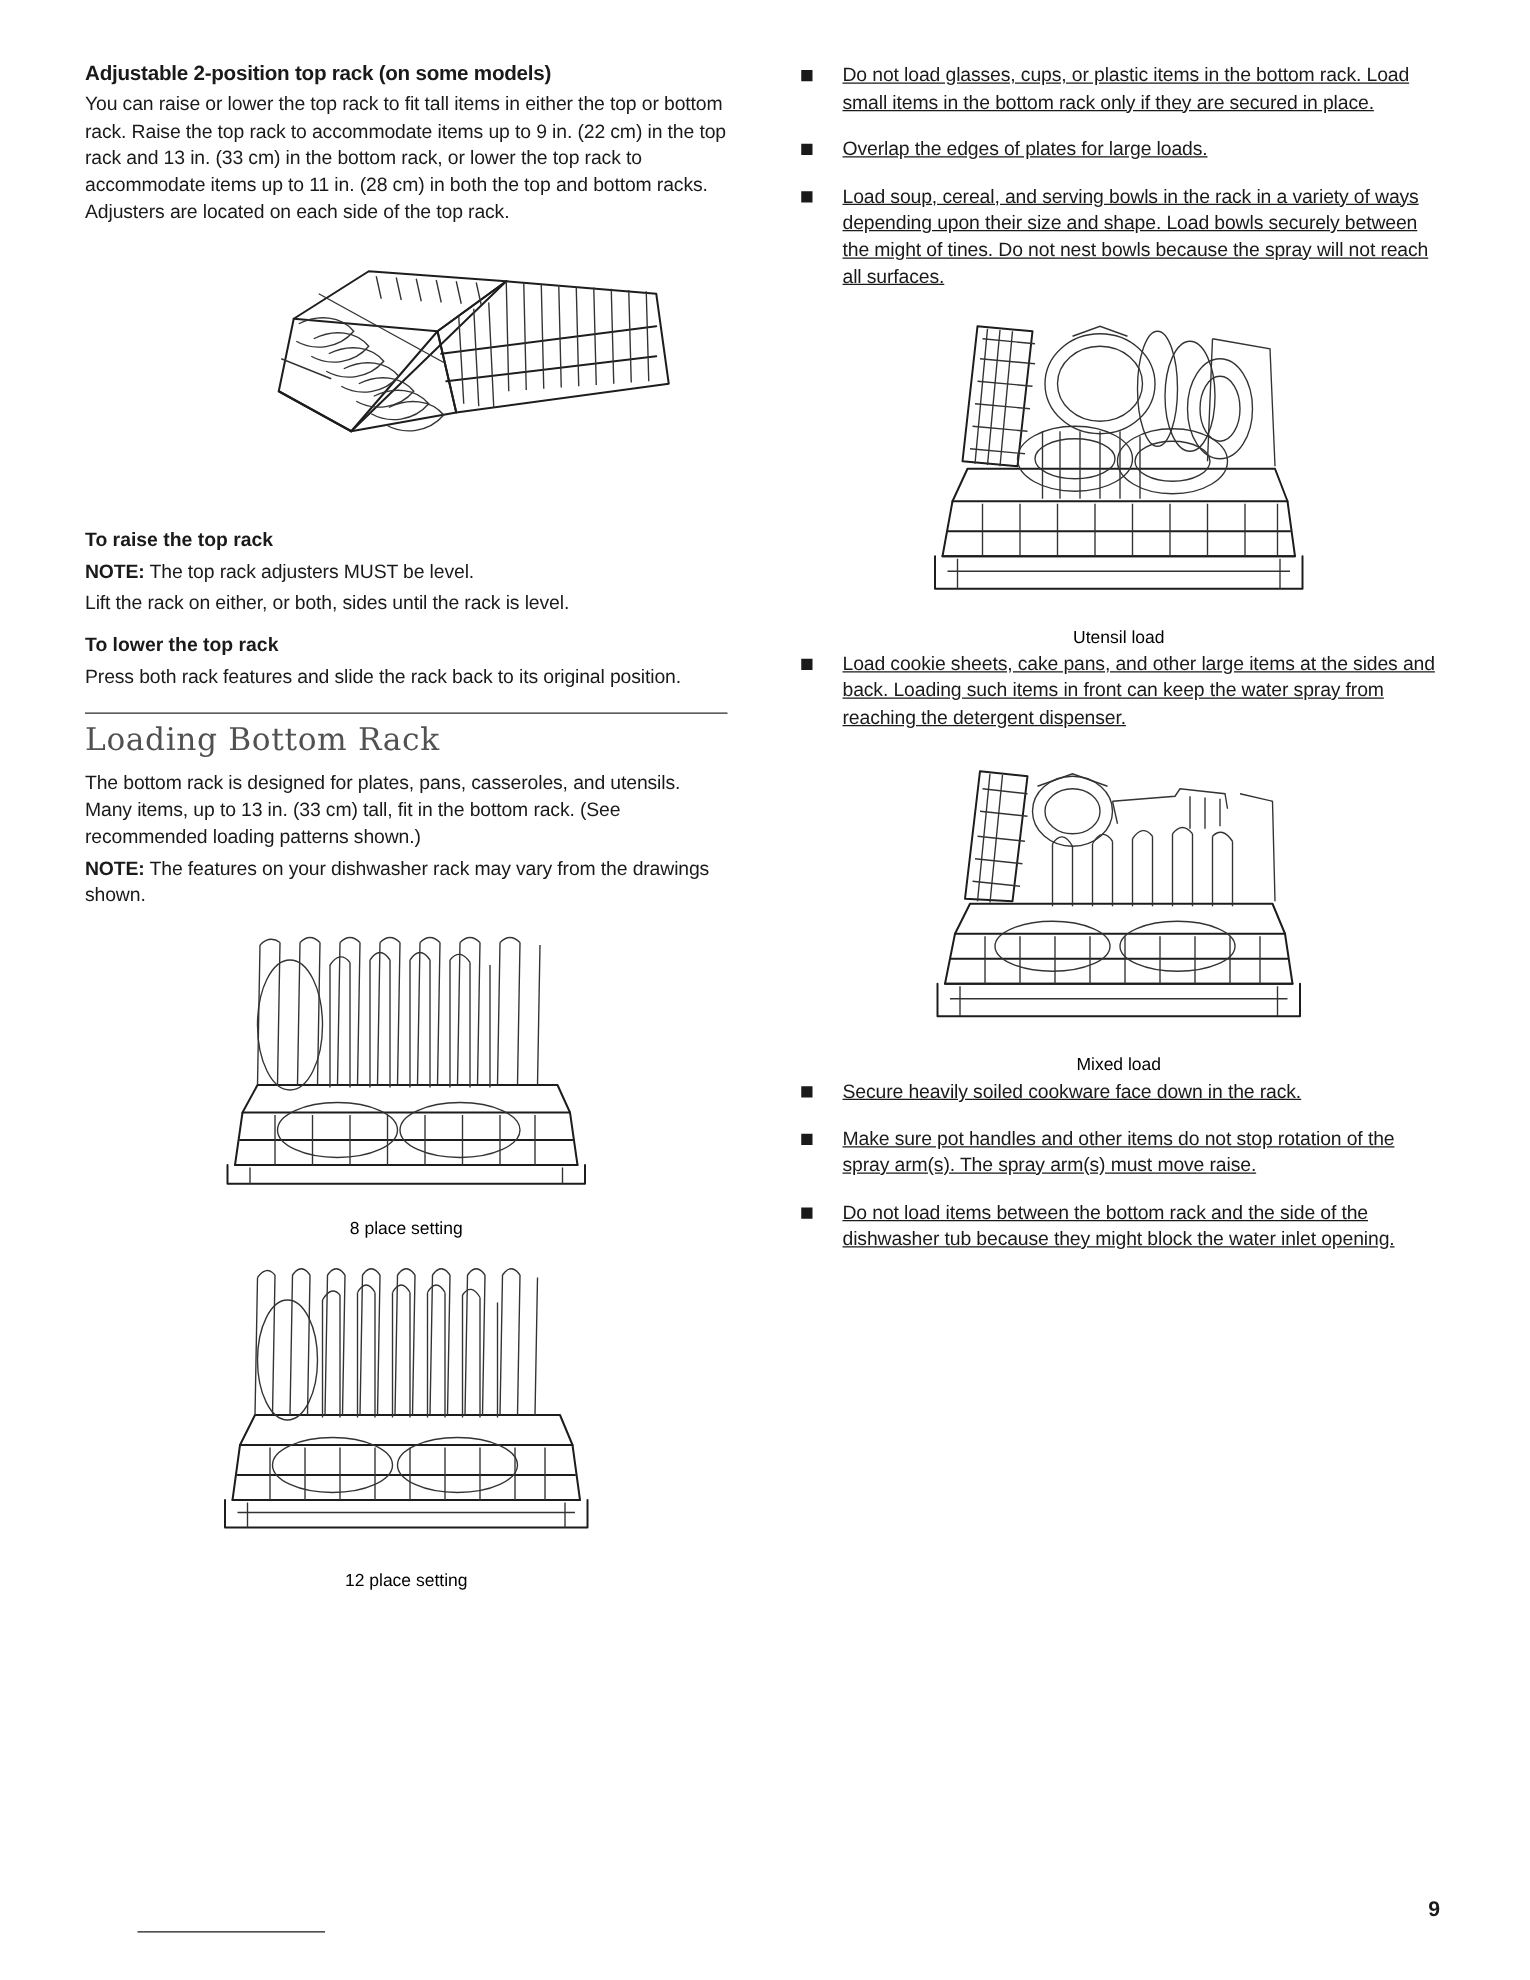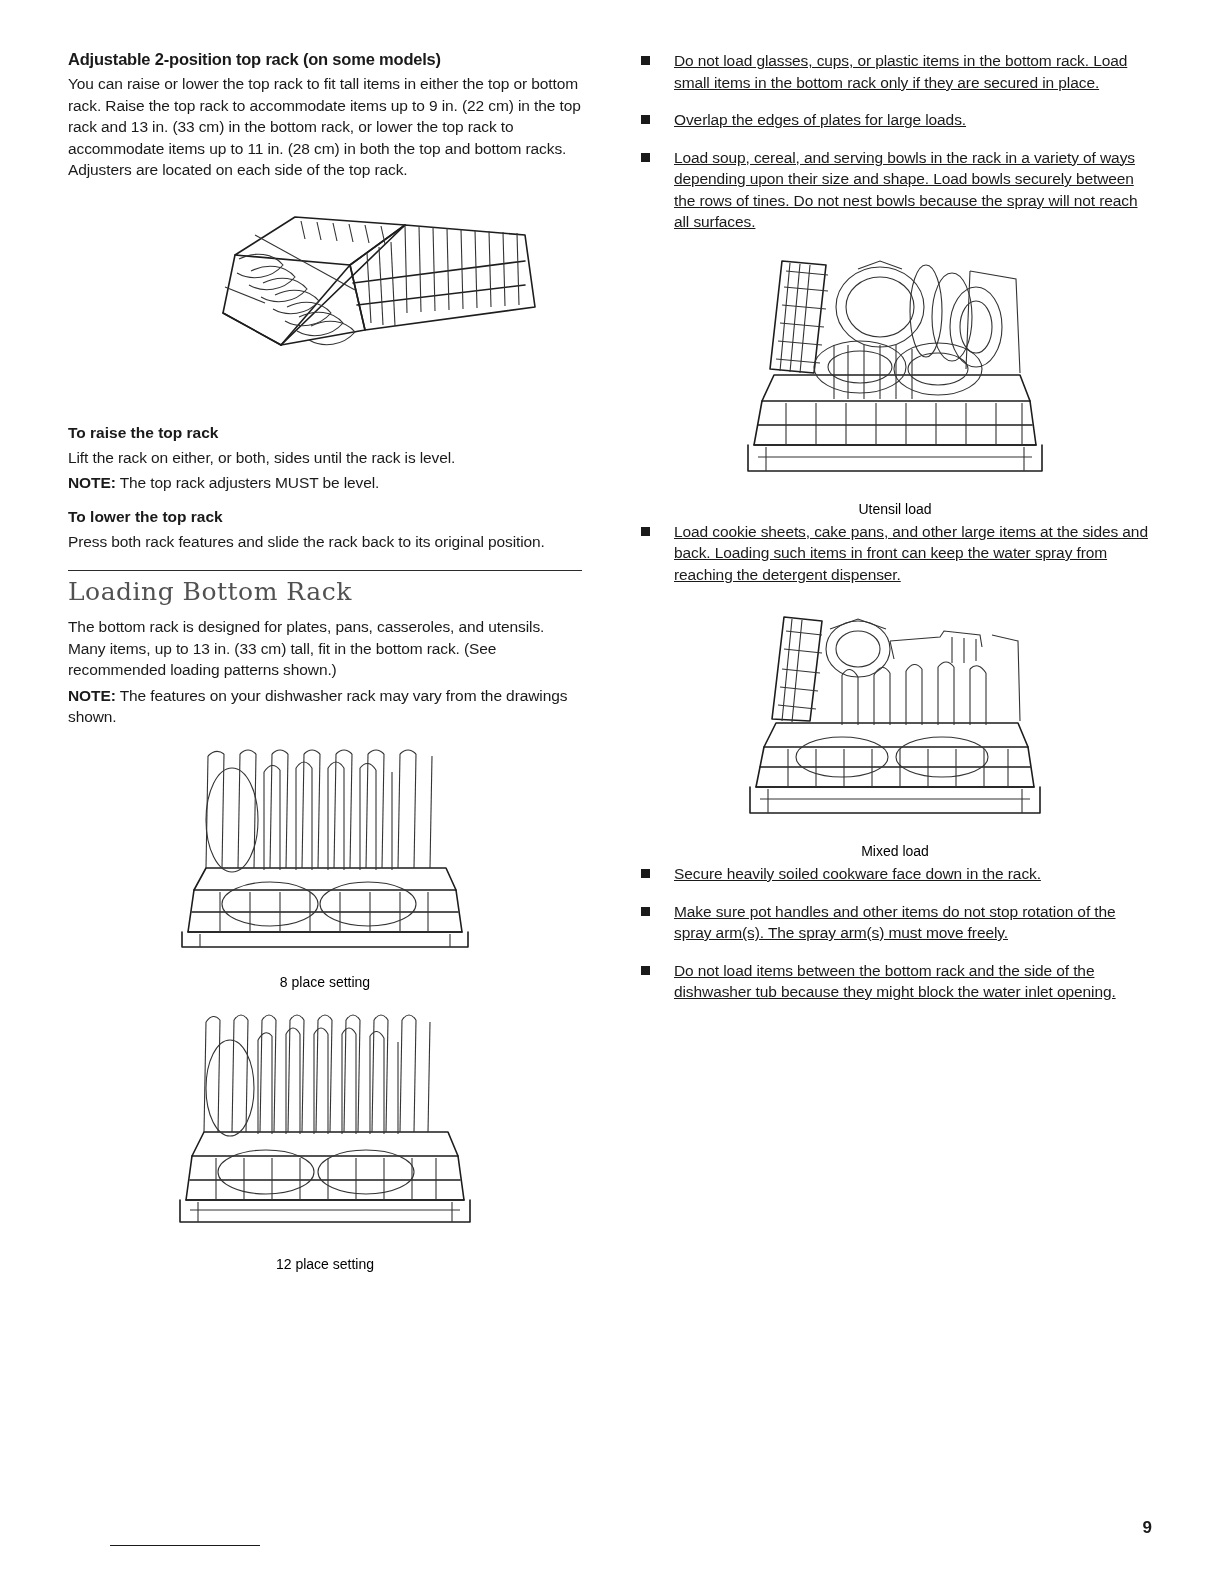--- a/index.html
+++ b/index.html
@@ -162,22 +162,22 @@
             <path d="M244 29 L248 47"></path>
               <path d="M260 30 L264 48"></path>
               <path d="M276 31 L280 49"></path>
             <path d="M150 40 L250 95"></path>
             <path d="M120 92 L160 108"></path>
           </g>
         </svg>
       </div>
 
       <h3 class="sub-head">To raise the top rack</h3>
+      <p class="body"><span class="note-label">NOTE:</span><span> The top rack adjusters MUST be level.</span></p>
       <p class="body">Lift the rack on either, or both, sides until the rack is level.</p>
-      <p class="body"><span class="note-label">NOTE:</span><span> The top rack adjusters MUST be level.</span></p>
 
       <h3 class="sub-head">To lower the top rack</h3>
       <p class="body">Press both rack features and slide the rack back to its original position.</p>
 
       <hr class="rule">
 
       <div class="script-title">Loading Bottom Rack</div>
 
       <p class="body">The bottom rack is designed for plates, pans, casseroles, and utensils. Many items, up to 13 in. (33 cm) tall, fit in the bottom rack. (See recommended loading patterns shown.)</p>
       <p class="body"><span class="note-label">NOTE:</span><span> The features on your dishwasher rack may vary from the drawings shown.</span></p>
@@ -316,21 +316,21 @@
         <div class="caption">12 place setting</div>
       </div>
 
     </div>
 
     <div class="col">
 
       <ul class="bullets">
         <li><span class="sq"></span><span>Do not load glasses, cups, or plastic items in the bottom rack. Load small items in the bottom rack only if they are secured in place.</span></li>
         <li><span class="sq"></span><span>Overlap the edges of plates for large loads.</span></li>
-        <li><span class="sq"></span><span>Load soup, cereal, and serving bowls in the rack in a variety of ways depending upon their size and shape. Load bowls securely between the rows of tines. Do not nest bowls because the spray will not reach all surfaces.</span></li>
+        <li><span class="sq"></span><span>Load soup, cereal, and serving bowls in the rack in a variety of ways depending upon their size and shape. Load bowls securely between the might of tines. Do not nest bowls because the spray will not reach all surfaces.</span></li>
       </ul>
 
       <div class="figure">
         <svg width="330" height="250" viewBox="0 0 330 250">
           <g class="ink">
             <path d="M24 196 L32 152 L300 152 L306 196 Z"></path>
             <path d="M32 152 L44 126 L290 126 L300 152"></path>
             <path d="M18 196 L18 222 L312 222 L312 196"></path>
             <path d="M24 196 L306 196"></path>
             <path d="M28 176 L302 176"></path>
@@ -442,21 +442,21 @@
               <path d="M292 188 L292 212"></path>
             <path d="M30 198 L300 198"></path>
             <path d="M262 34 L288 40 L290 120"></path>
           </g>
         </svg>
         <div class="caption">Mixed load</div>
       </div>
 
       <ul class="bullets">
         <li><span class="sq"></span><span>Secure heavily soiled cookware face down in the rack.</span></li>
-        <li><span class="sq"></span><span>Make sure pot handles and other items do not stop rotation of the spray arm(s). The spray arm(s) must move freely.</span></li>
+        <li><span class="sq"></span><span>Make sure pot handles and other items do not stop rotation of the spray arm(s). The spray arm(s) must move raise.</span></li>
         <li><span class="sq"></span><span>Do not load items between the bottom rack and the side of the dishwasher tub because they might block the water inlet opening.</span></li>
       </ul>
 
     </div>
   </div>
 
   <div class="footer-mark"></div>
   <div class="page-num">9</div>
 </div>
 

